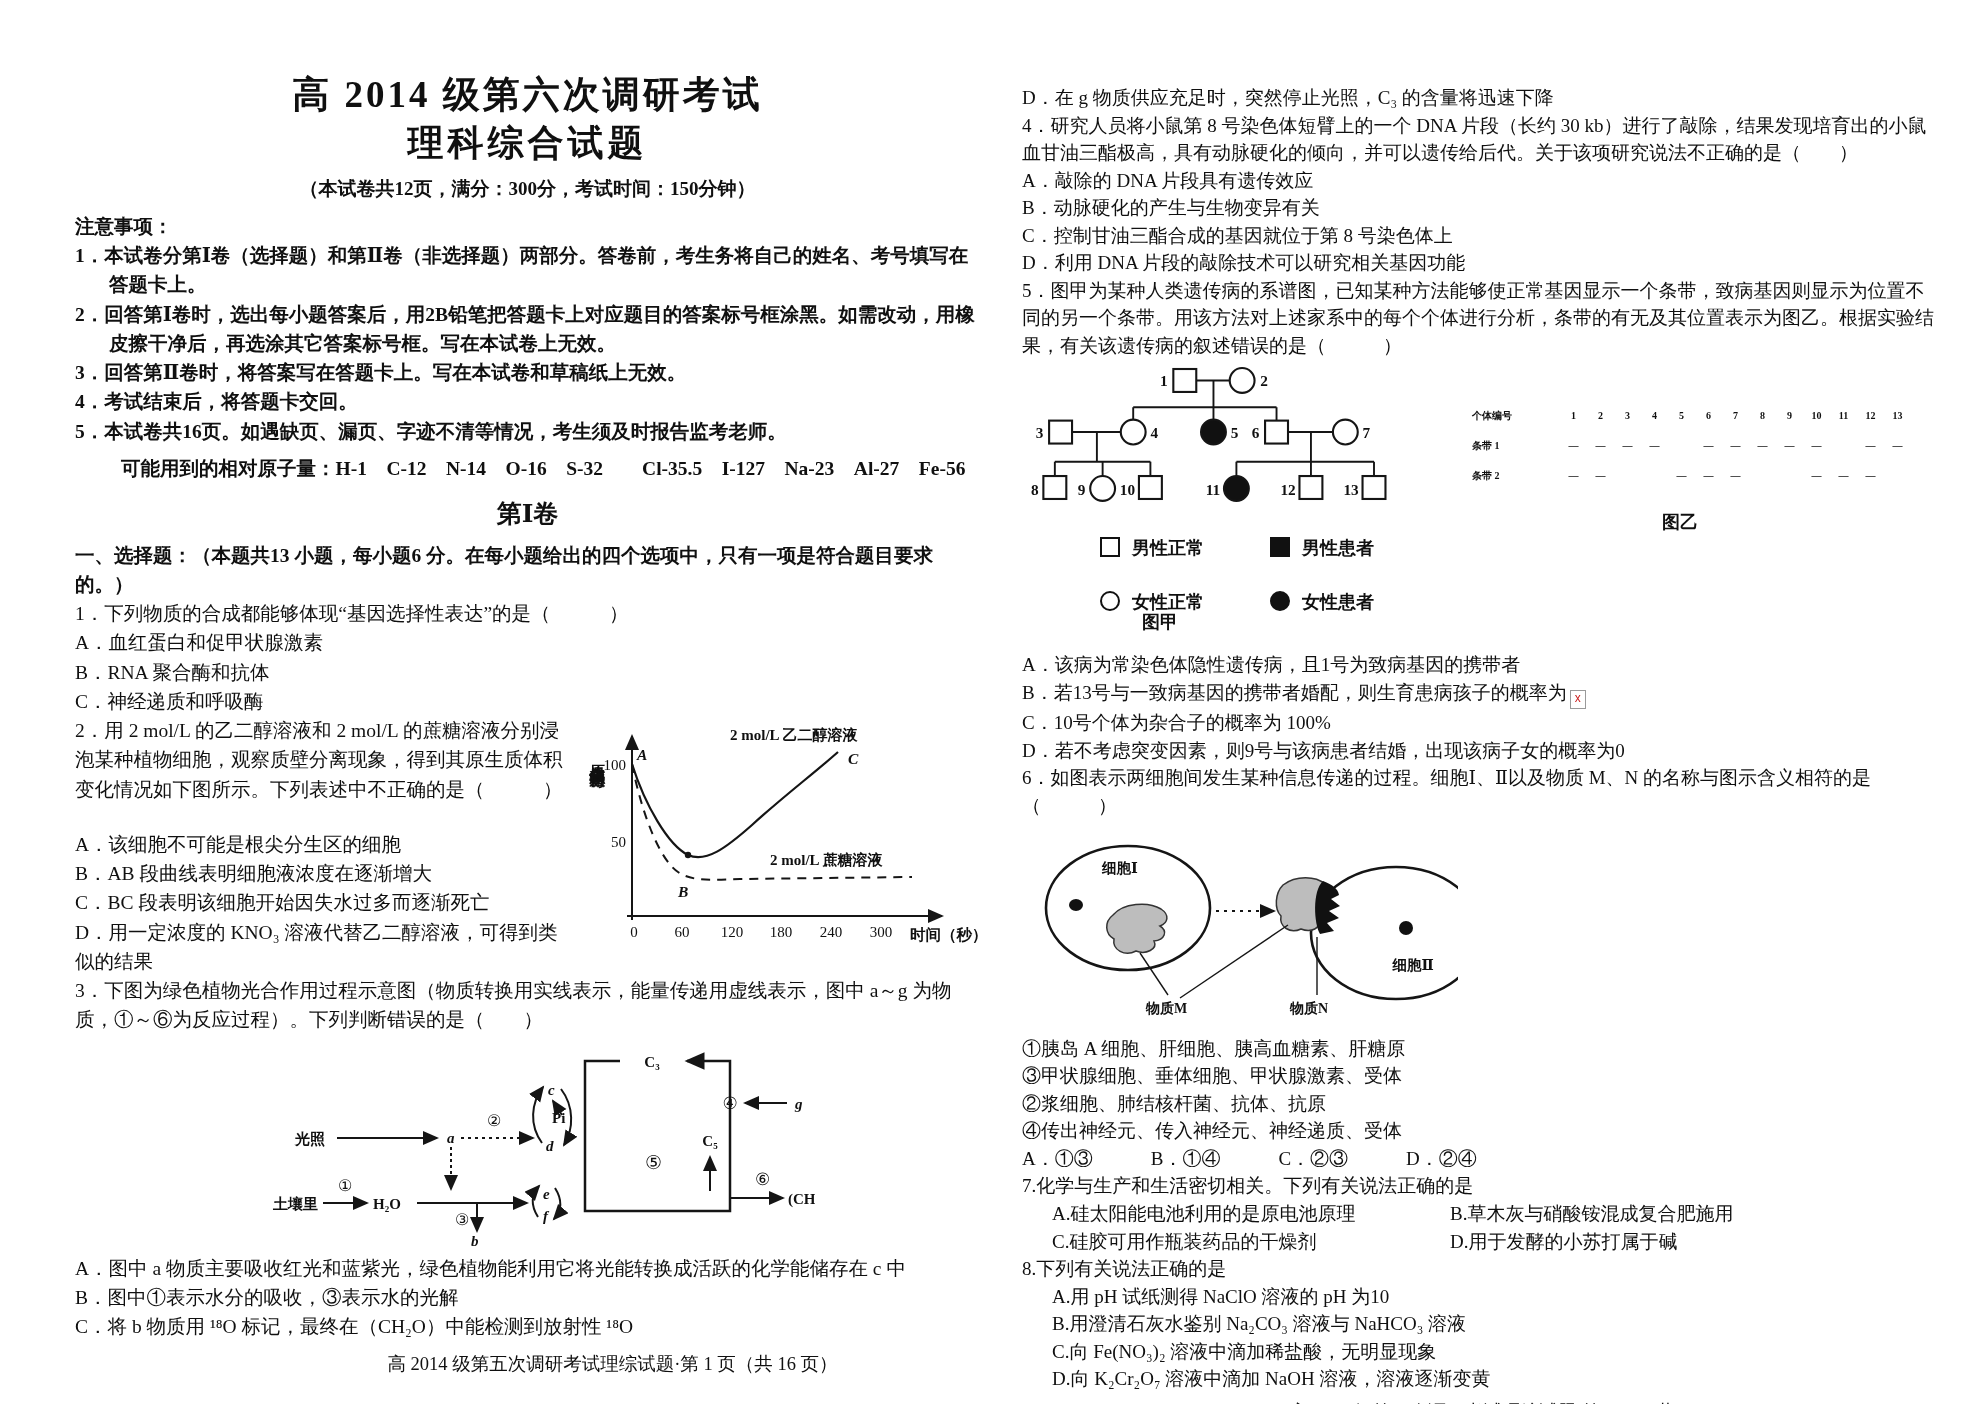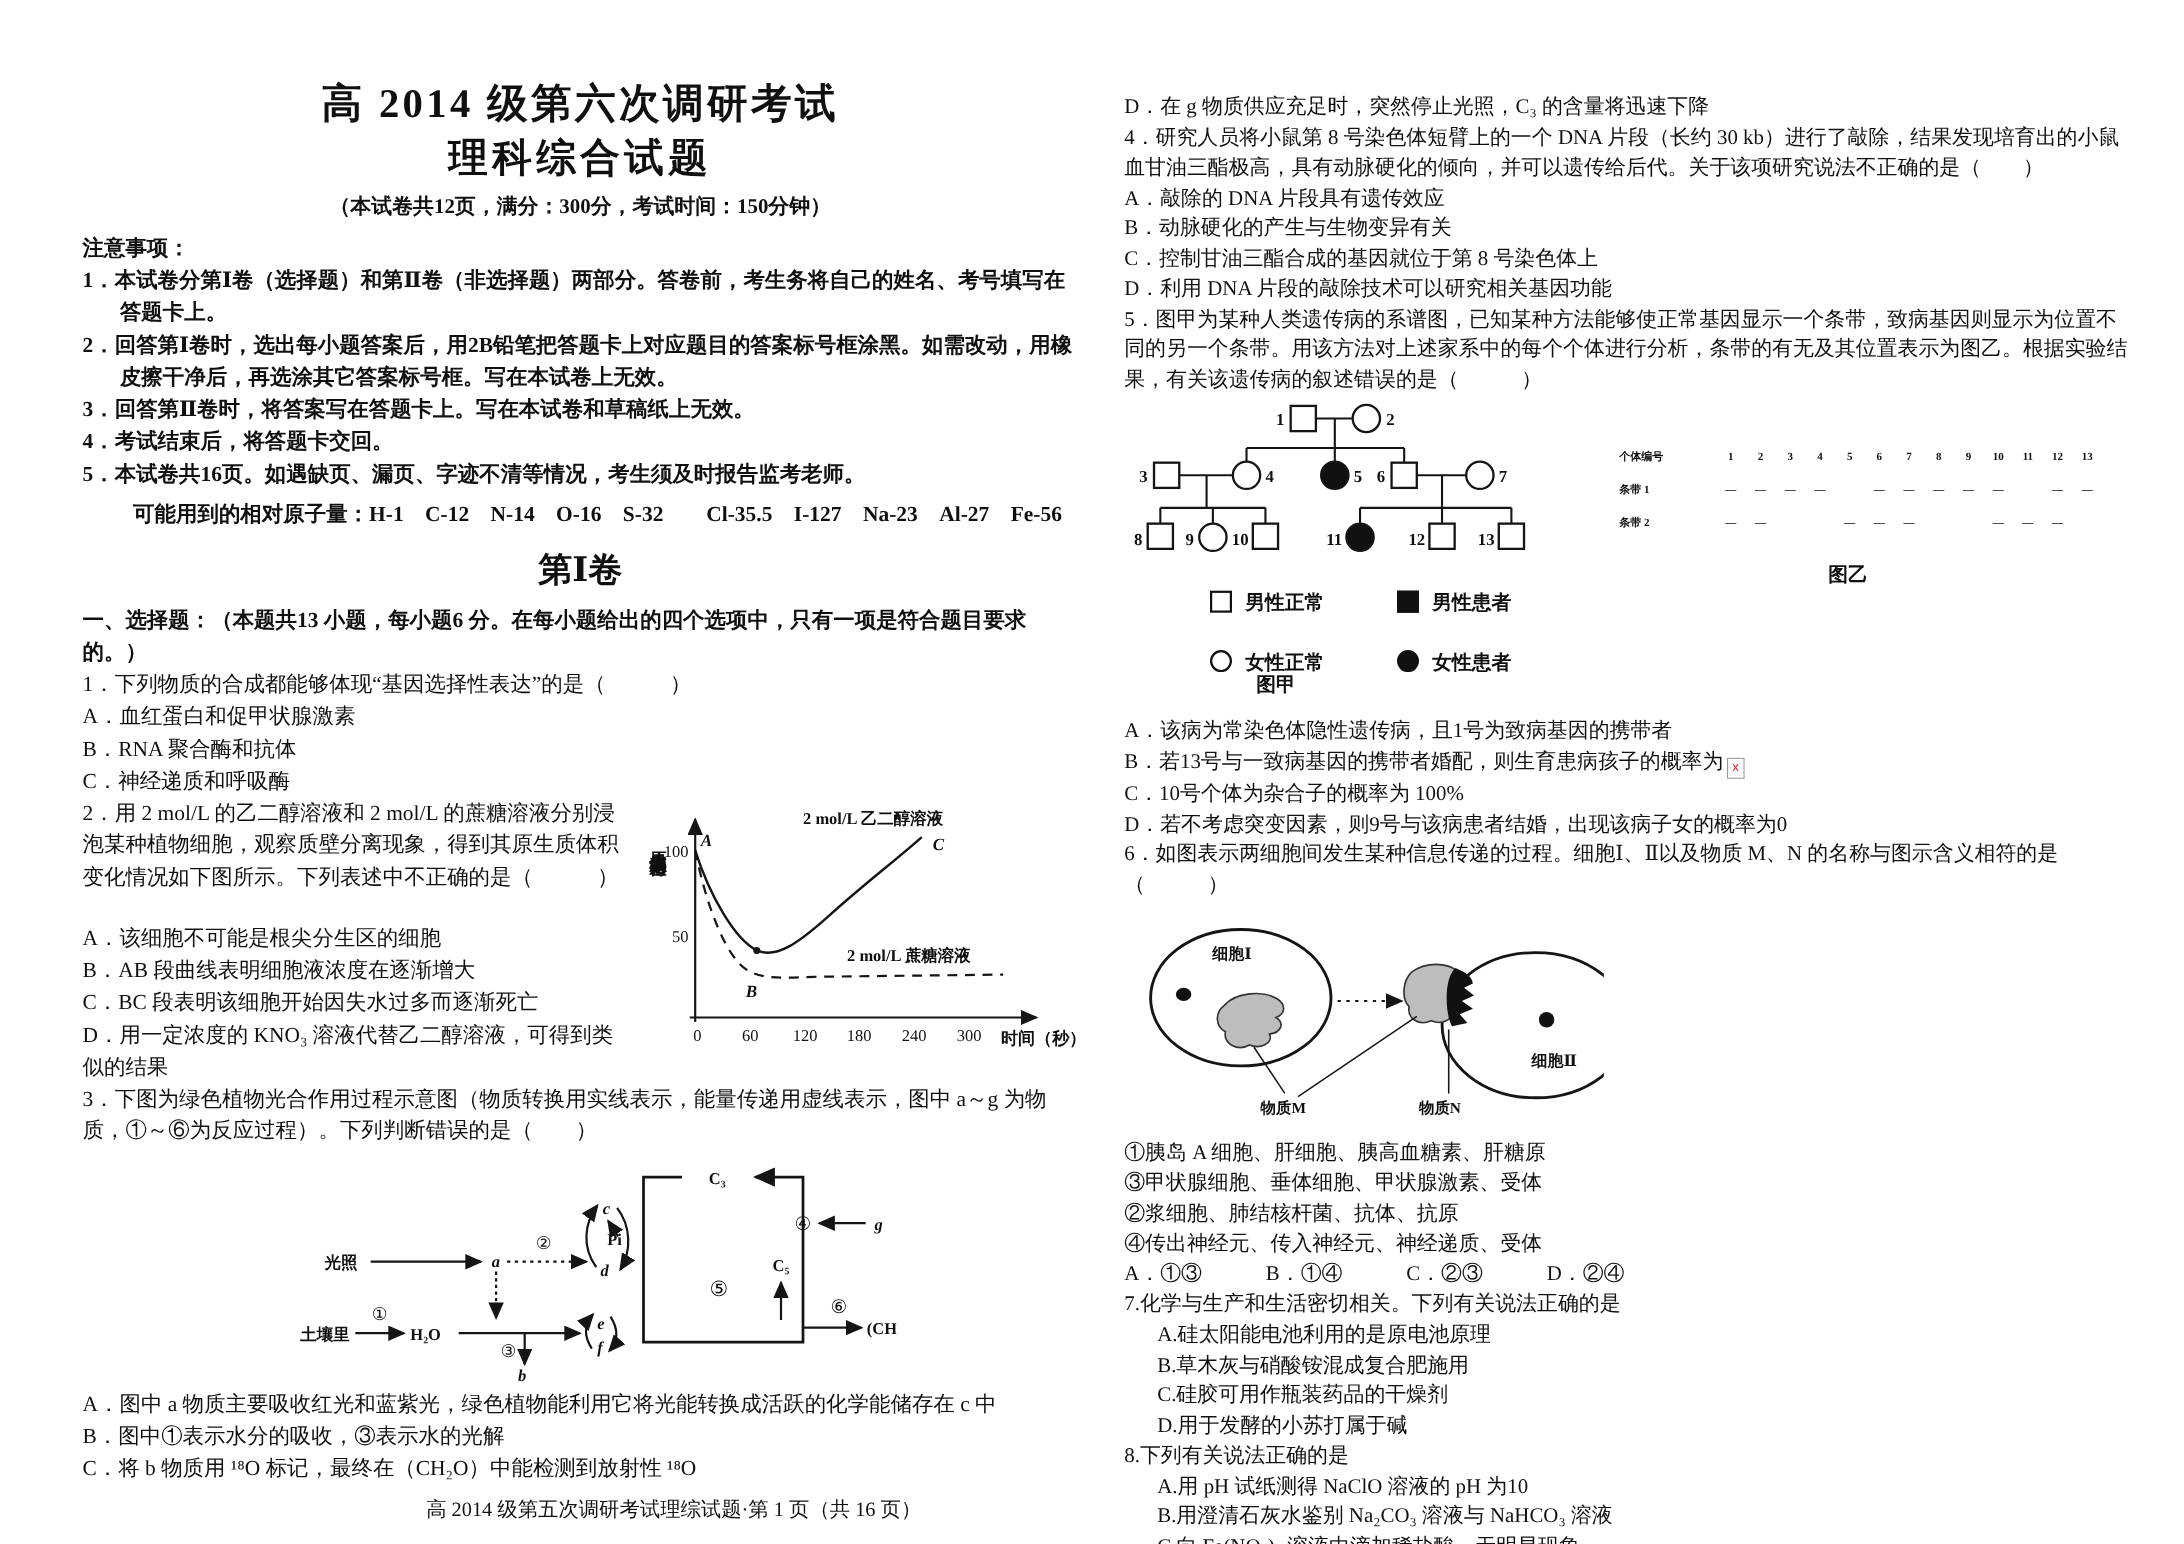--- a/index.html
+++ b/index.html
@@ -11,21 +11,21 @@
   .col{position:absolute;font-size:19.5px;line-height:1.5;}
   #colL{left:75px;top:62px;width:905px;}
   #colR{left:1022px;top:84px;width:915px;font-size:19px;line-height:1.45;}
   .b{font-weight:700;}
   .t1{font-size:37px;line-height:1.25;text-align:center;letter-spacing:3px;margin-top:10px;}
   .t2{font-size:36px;line-height:1.2;text-align:center;letter-spacing:4px;margin-top:4px;}
   .meta{font-size:19px;text-align:center;margin-top:10px;}
   .nh{margin-top:8px;}
   .notice{padding-left:34px;text-indent:-34px;}
   .atomic{margin-top:8px;padding-left:46px;}
-  .part{font-size:31px;text-align:center;margin:12px 0 8px 0;}
+  .part{font-size:25px;text-align:center;margin:12px 0 8px 0;}
   .line{margin:0;}
   .sp{height:26px;}
   .q2wrap::after{content:"";display:block;clear:both;}
   .chartbox{float:right;width:400px;height:242px;position:relative;margin:4px 0 4px 10px;}
   .ylab{position:absolute;left:6px;top:32px;writing-mode:vertical-rl;text-orientation:upright;
         font-size:15.5px;font-weight:700;letter-spacing:1px;}
   .q3svg{display:block;margin:8px 0 6px 180px;}
   .foot{text-align:center;margin-top:10px;font-size:18.5px;padding-left:170px;}
   .footR{text-align:center;margin-top:6px;font-size:18.5px;padding-left:70px;}
   .fig5{position:relative;height:288px;margin-top:4px;}
@@ -39,21 +39,21 @@
   .shp.fill{background:#111;}
   .cap{position:absolute;font-weight:700;font-size:18px;}
   .capjia{left:120px;top:246px;}
   .bands{position:absolute;left:450px;top:46px;font-size:10px;font-weight:700;}
   .brow{display:flex;align-items:baseline;height:30px;}
   .blab{width:88px;}
   .bcell{width:27px;text-align:center;}
   .capyi{left:640px;top:146px;}
   .fig6{margin:4px 0 2px 6px;}
   .ansrow{display:flex;gap:58px;}
-  .q7row{display:flex;flex-direction:column;}
+  .q7row{display:flex;}
   .q7a{width:398px;}
   .ind{padding-left:30px;}
   .imgx{display:inline-block;width:14px;height:17px;border:1px solid #9a9a9a;background:#fff;
         color:#cc2222;font:12px/15px "Liberation Sans","DejaVu Sans",sans-serif;
         text-align:center;vertical-align:-3px;margin-left:3px;}
   svg text{font-family:"Liberation Serif","DejaVu Serif",serif;fill:#101010;}
   .stroked{stroke:#151515;fill:none;}
 </style>
 </head>
 <body>

